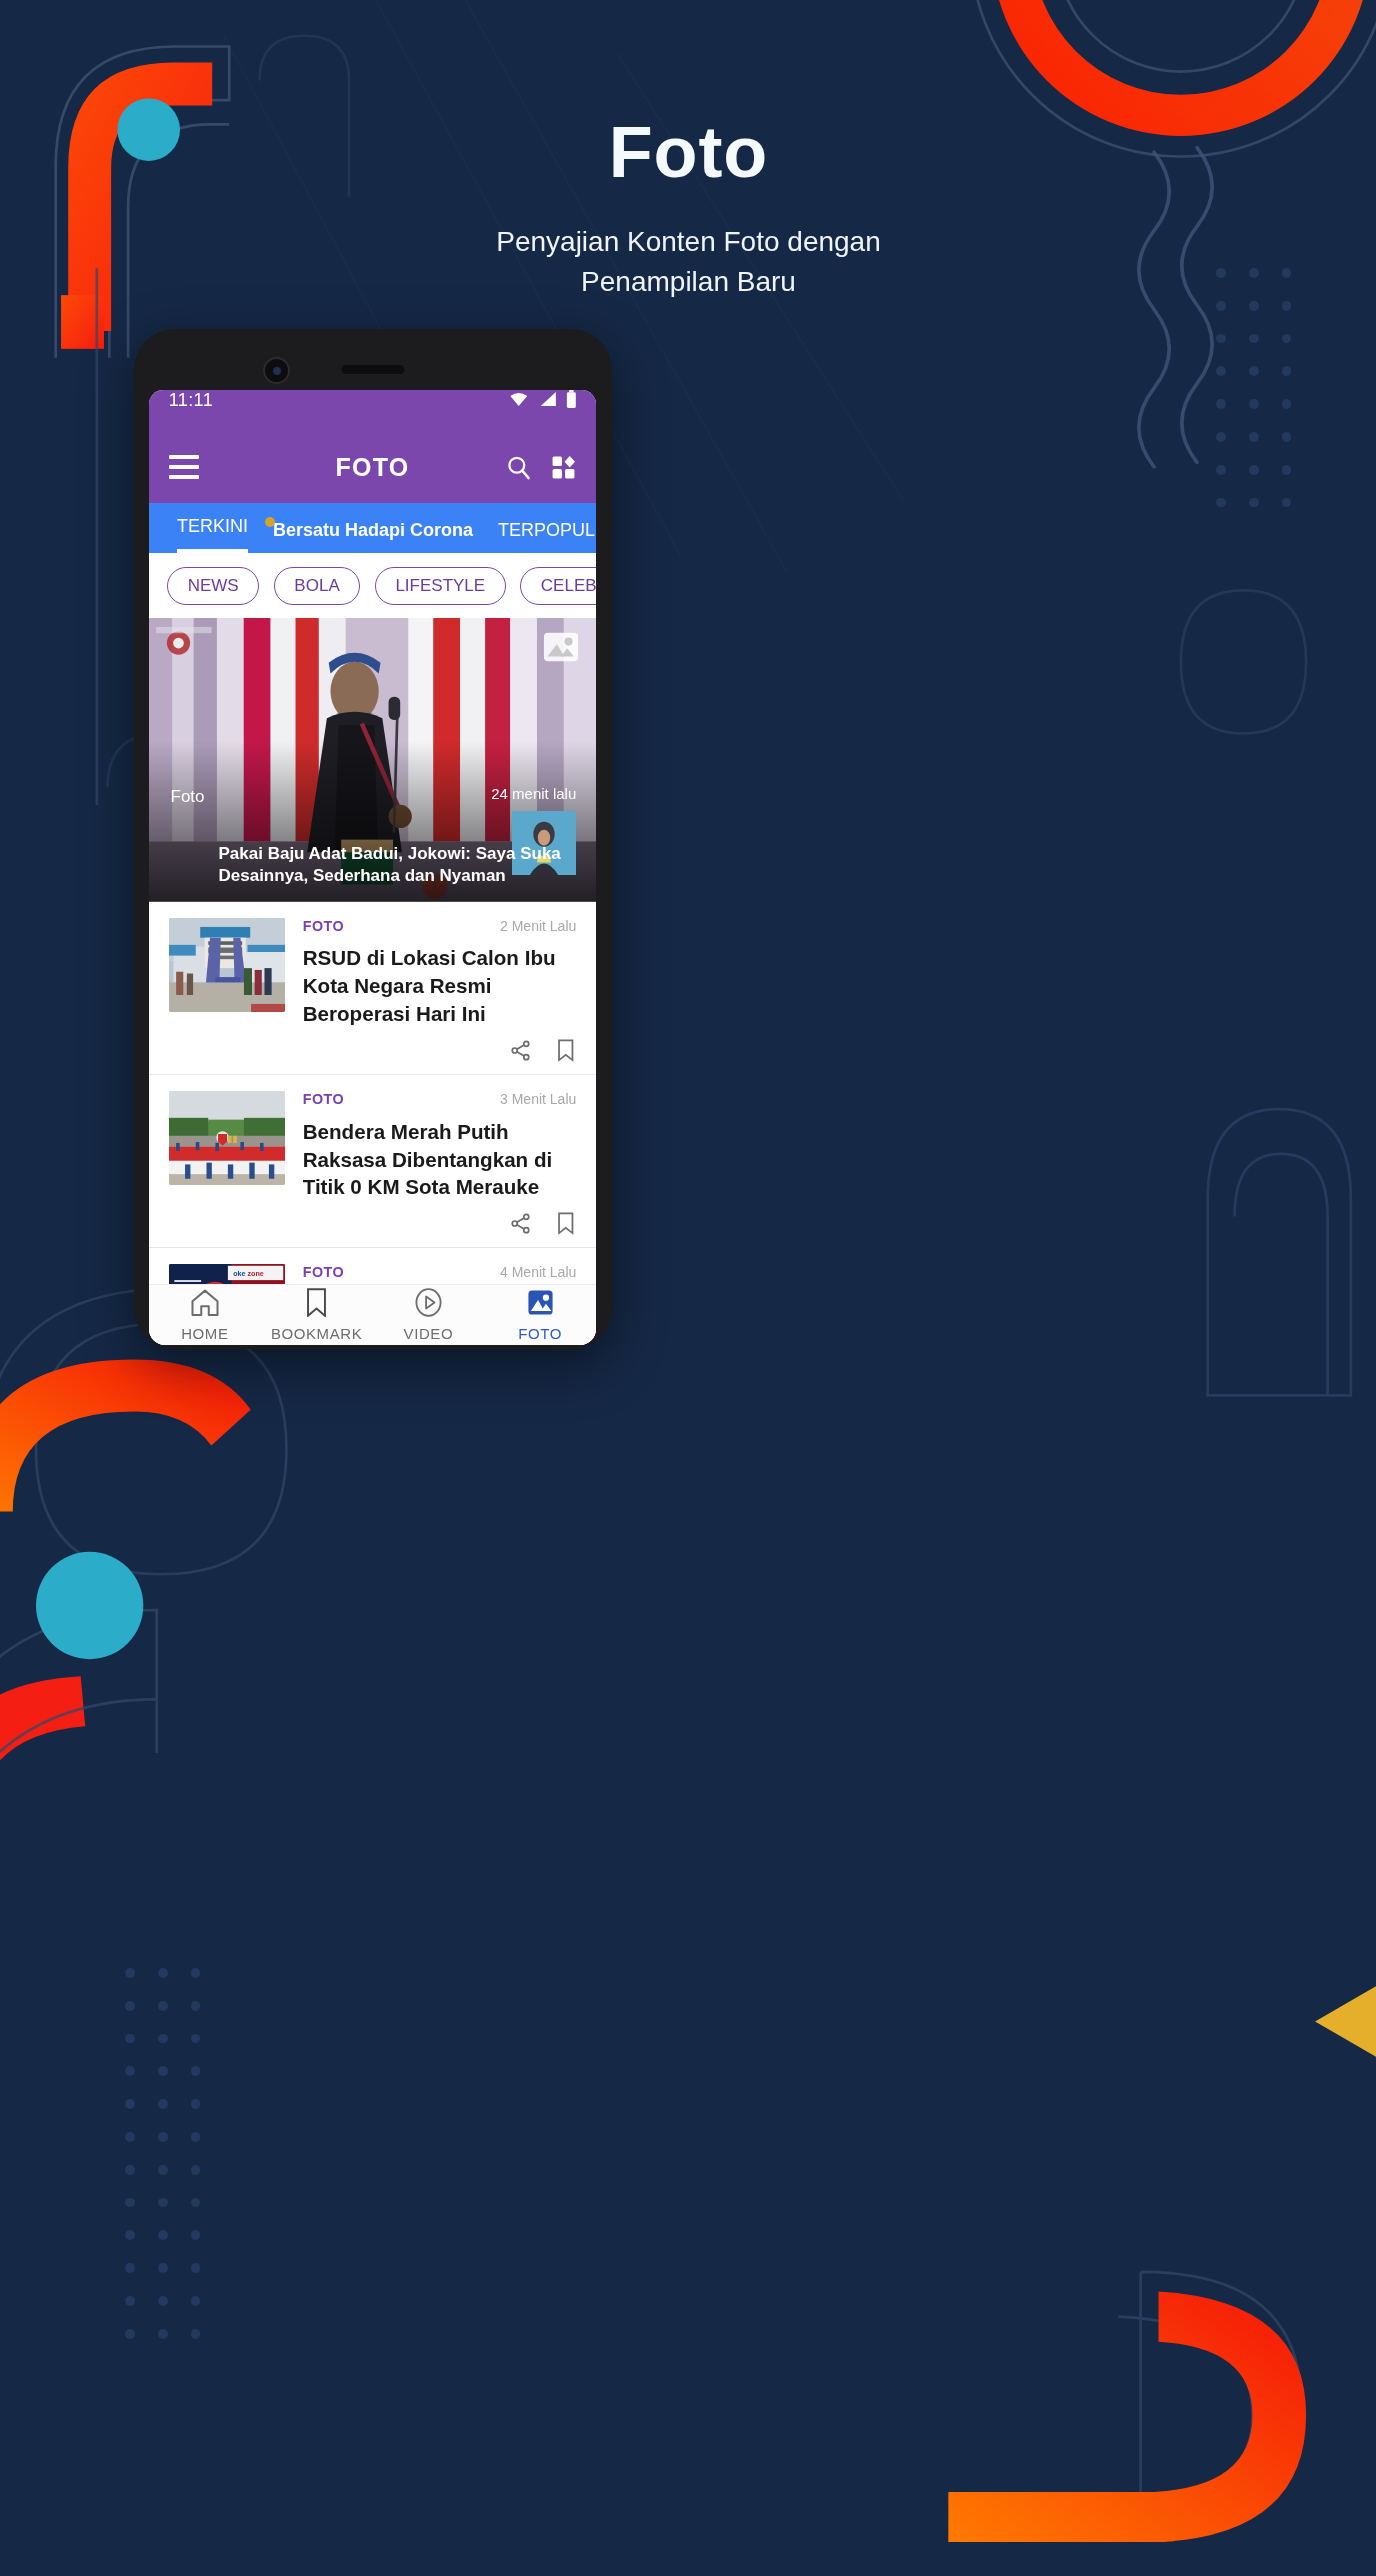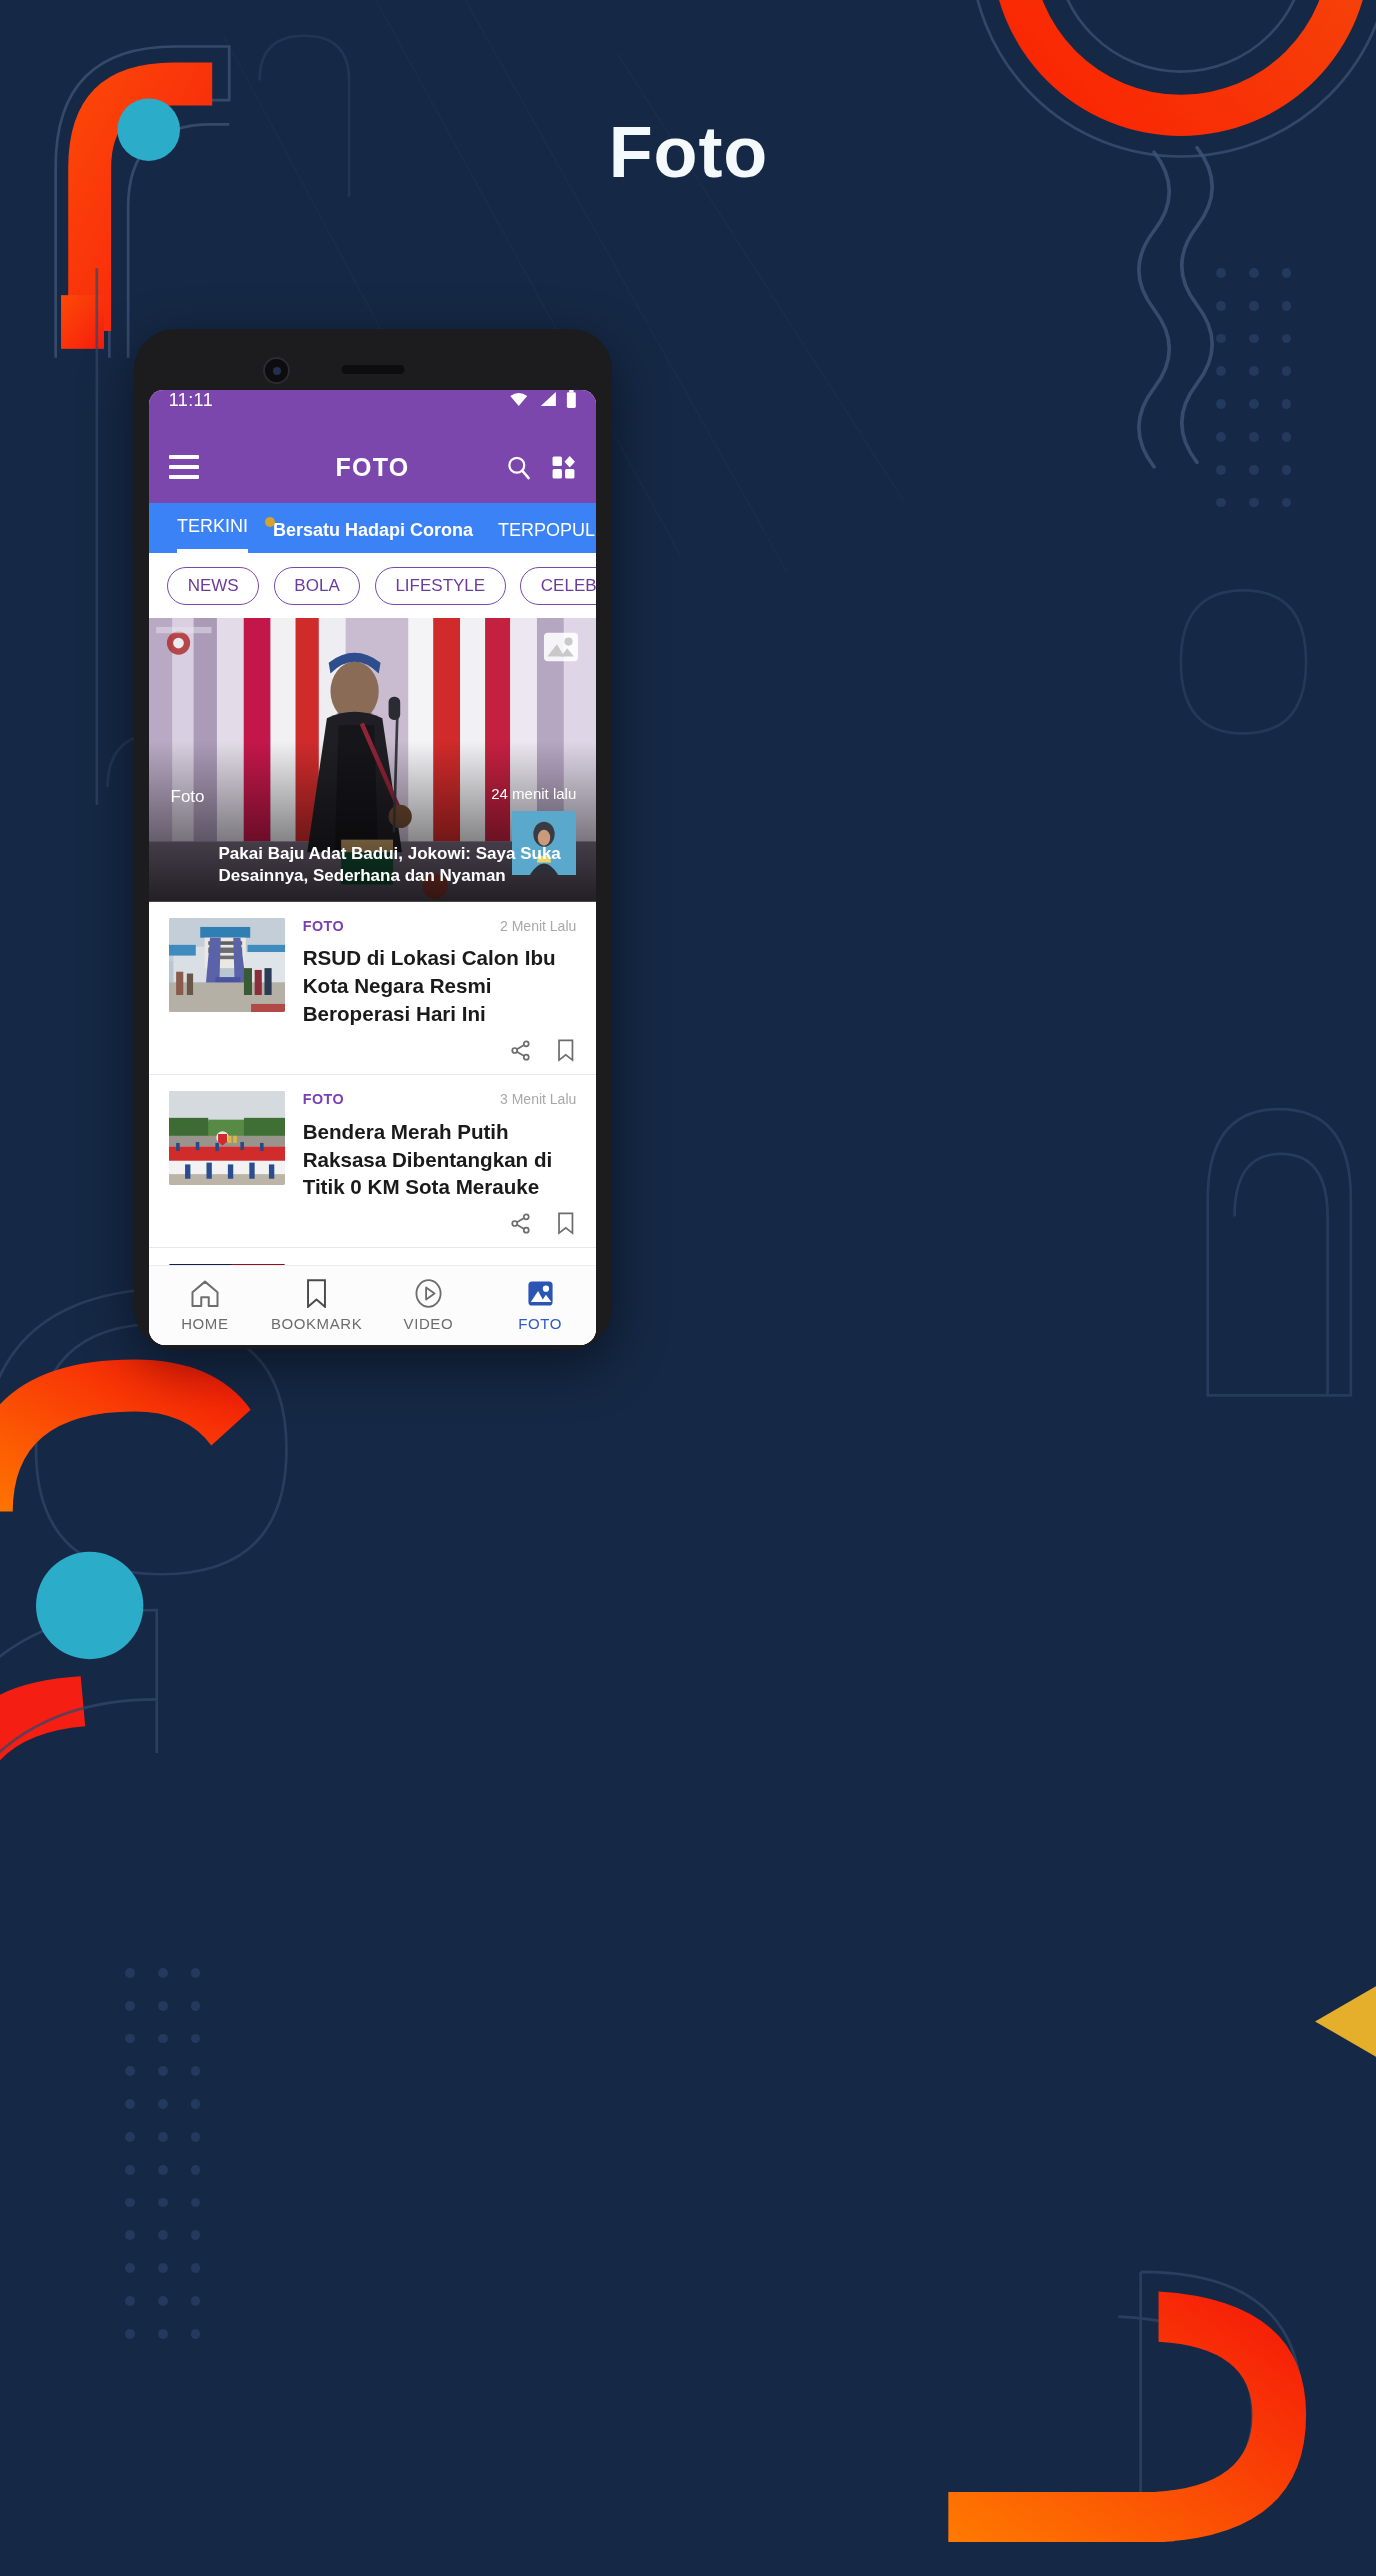--- a/index.html
+++ b/index.html
@@ -100,21 +100,21 @@
   .item .thumb { width:116px; height:94px; flex:none; overflow:hidden; border-radius:1.8px; position:relative;}
   .item .body { flex:1; min-width:0; }
   .item .meta { display:flex; justify-content:space-between; align-items:baseline; }
   .item .cat { color:#7b3fb0; font-size:14.3px; font-weight:bold; letter-spacing:0.5px; }
   .item .time { color:#a8a8a8; font-size:14px; }
   .item h3 { margin-top:10.7px; color:#1a1a1a; font-size:20.6px; line-height:1.35;
       font-weight:bold; }
   .item .acts { display:flex; justify-content:flex-end; gap:23px; margin-top:10.7px; padding-bottom:5.4px;}
 
   
-  .bottomnav { position:absolute; left:0; right:0; bottom:0; height:80px;
+  .bottomnav { position:absolute; left:0; right:0; bottom:0; height:61px;
       background:#fcfcfc; display:flex; border-top:0.9px solid #ececec;
       border-radius:0 0 16px 16px; }
   .nav { flex:1; display:flex; flex-direction:column; align-items:center;
       justify-content:center; gap:7.2px; }
   .nav span { font-size:15px; color:#6d6d6d; letter-spacing:0.6px; }
   .nav.active span { color:#2f5cc0; }
 
   .clip-img { width:100%; height:100%; display:block; }
 </style>
 </head>
@@ -269,20 +269,24 @@
       <i></i>
       <i></i>
       <i></i>
       <i></i>
       <i></i>
   </div>
 </div>
 
 <div class="hdr">
   <h1>Foto</h1>
+  <p>
+    <span>Penyajian Konten Foto dengan</span><br>
+    <span>Penampilan Baru</span>
+  </p>
 </div>
 
 <div class="phone">
   <div class="notch-row">
     <div class="cam"></div>
     <div class="speaker"></div>
   </div>
 
   <div class="screen">
 

